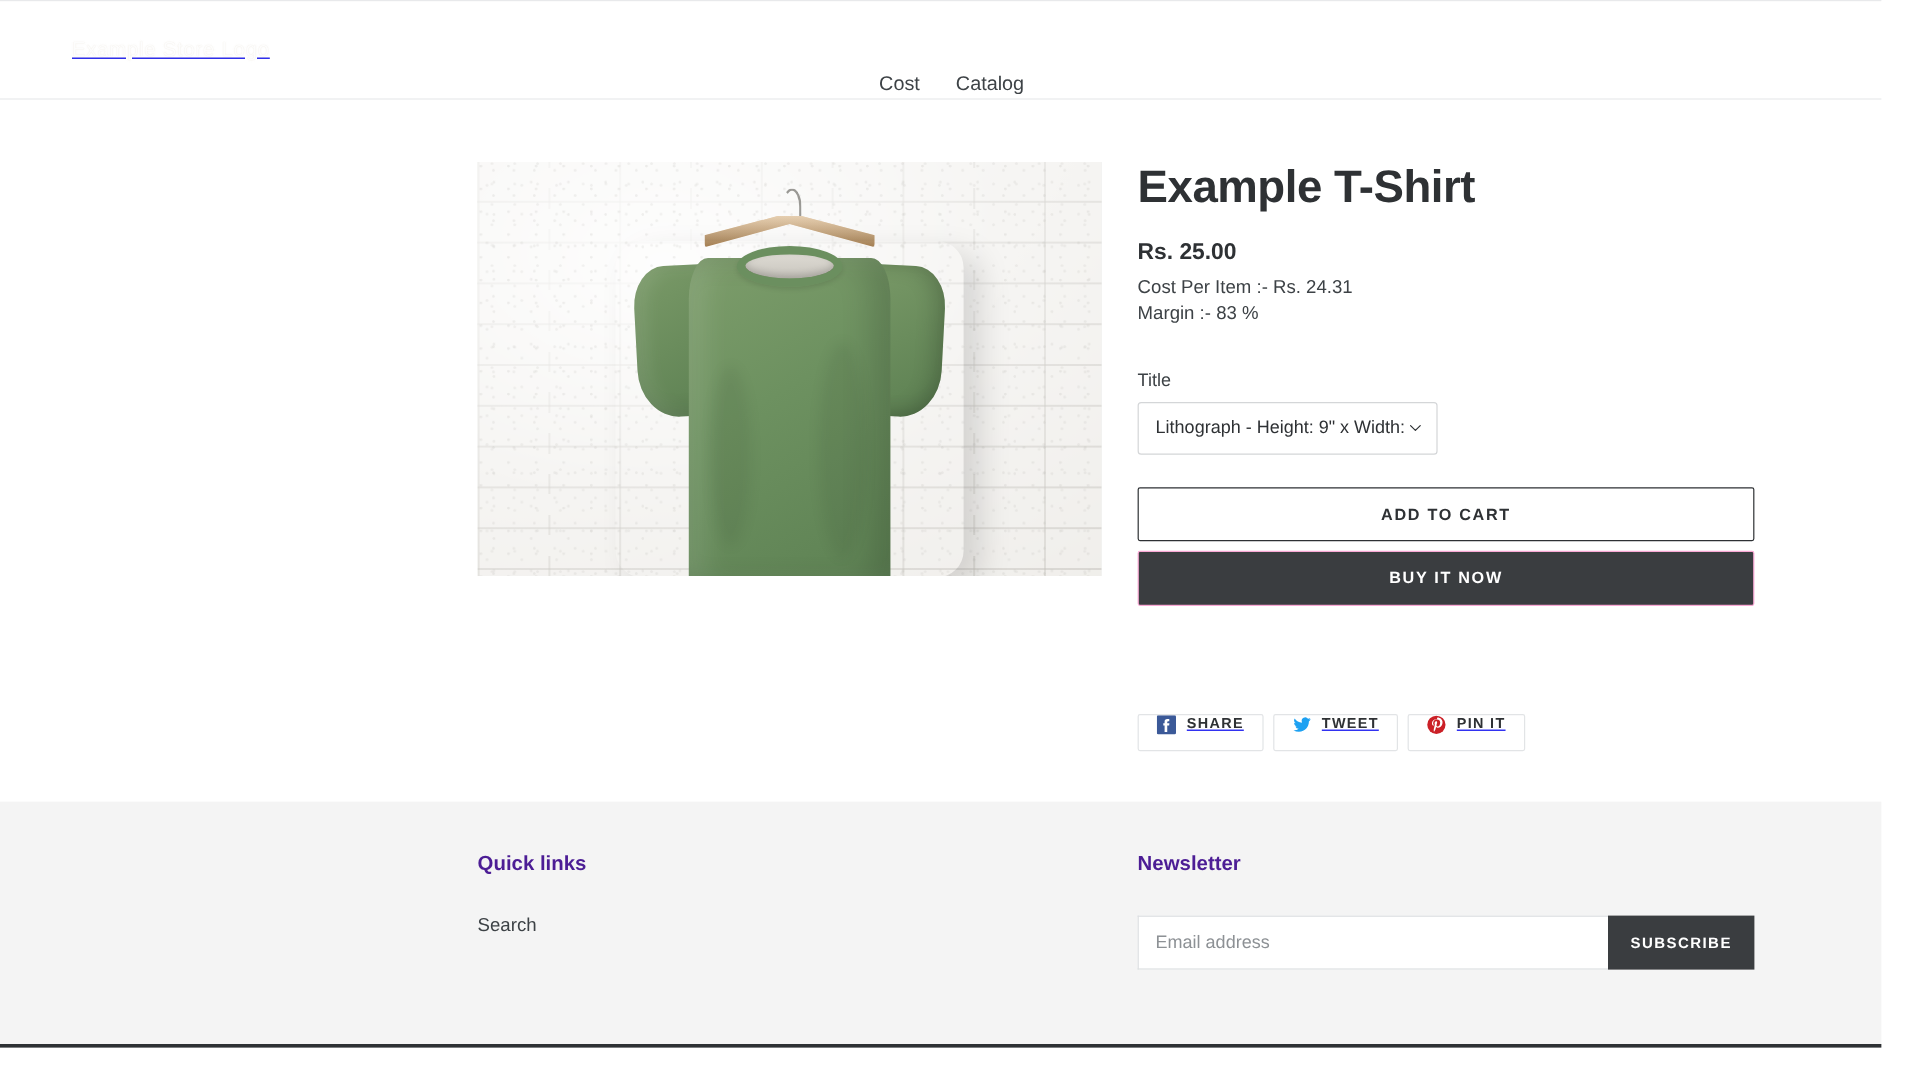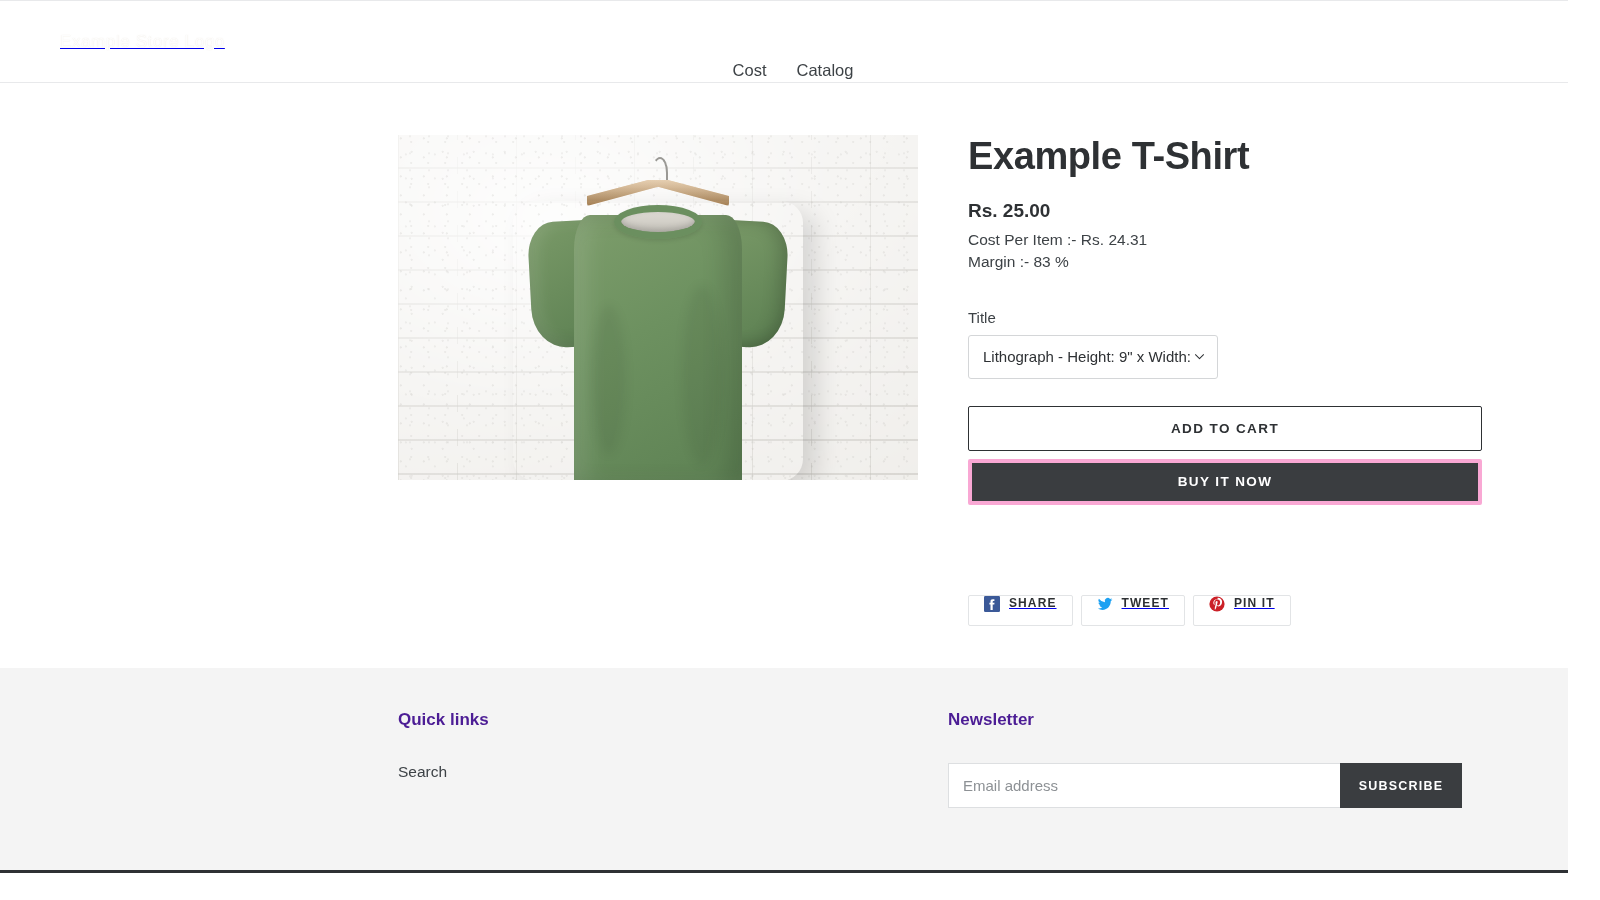--- a/index.html
+++ b/index.html
@@ -64,21 +64,20 @@
     padding: 4px 2px;
     cursor: pointer;
   }
 
   
   .product-section {
     display: flex;
     padding: 52px 0 0 0;
     background: #fff;
     height: 585px;
-    gap: 20px;
   }
 
   .media-col {
     width: 520px;
     margin-left: 398px;
     flex: 0 0 520px;
   }
 
   .product-photo {
     width: 520px;
@@ -321,21 +320,21 @@
     cursor: pointer;
     border-radius: 2px;
   }
   .btn-add {
     background: #ffffff;
     border: 1px solid #2e3134;
     color: #2e3134;
   }
   .btn-buy {
     background: #3a3d40;
-    border: 4px solid #f9a8d4;
+    border: 1px solid #f9a8d4;
     color: #ffffff;
     margin-top: 8px;
     height: 46px;
   }
 
   
   .share-row {
     margin-top: 90px;
     display: flex;
     gap: 8px;

